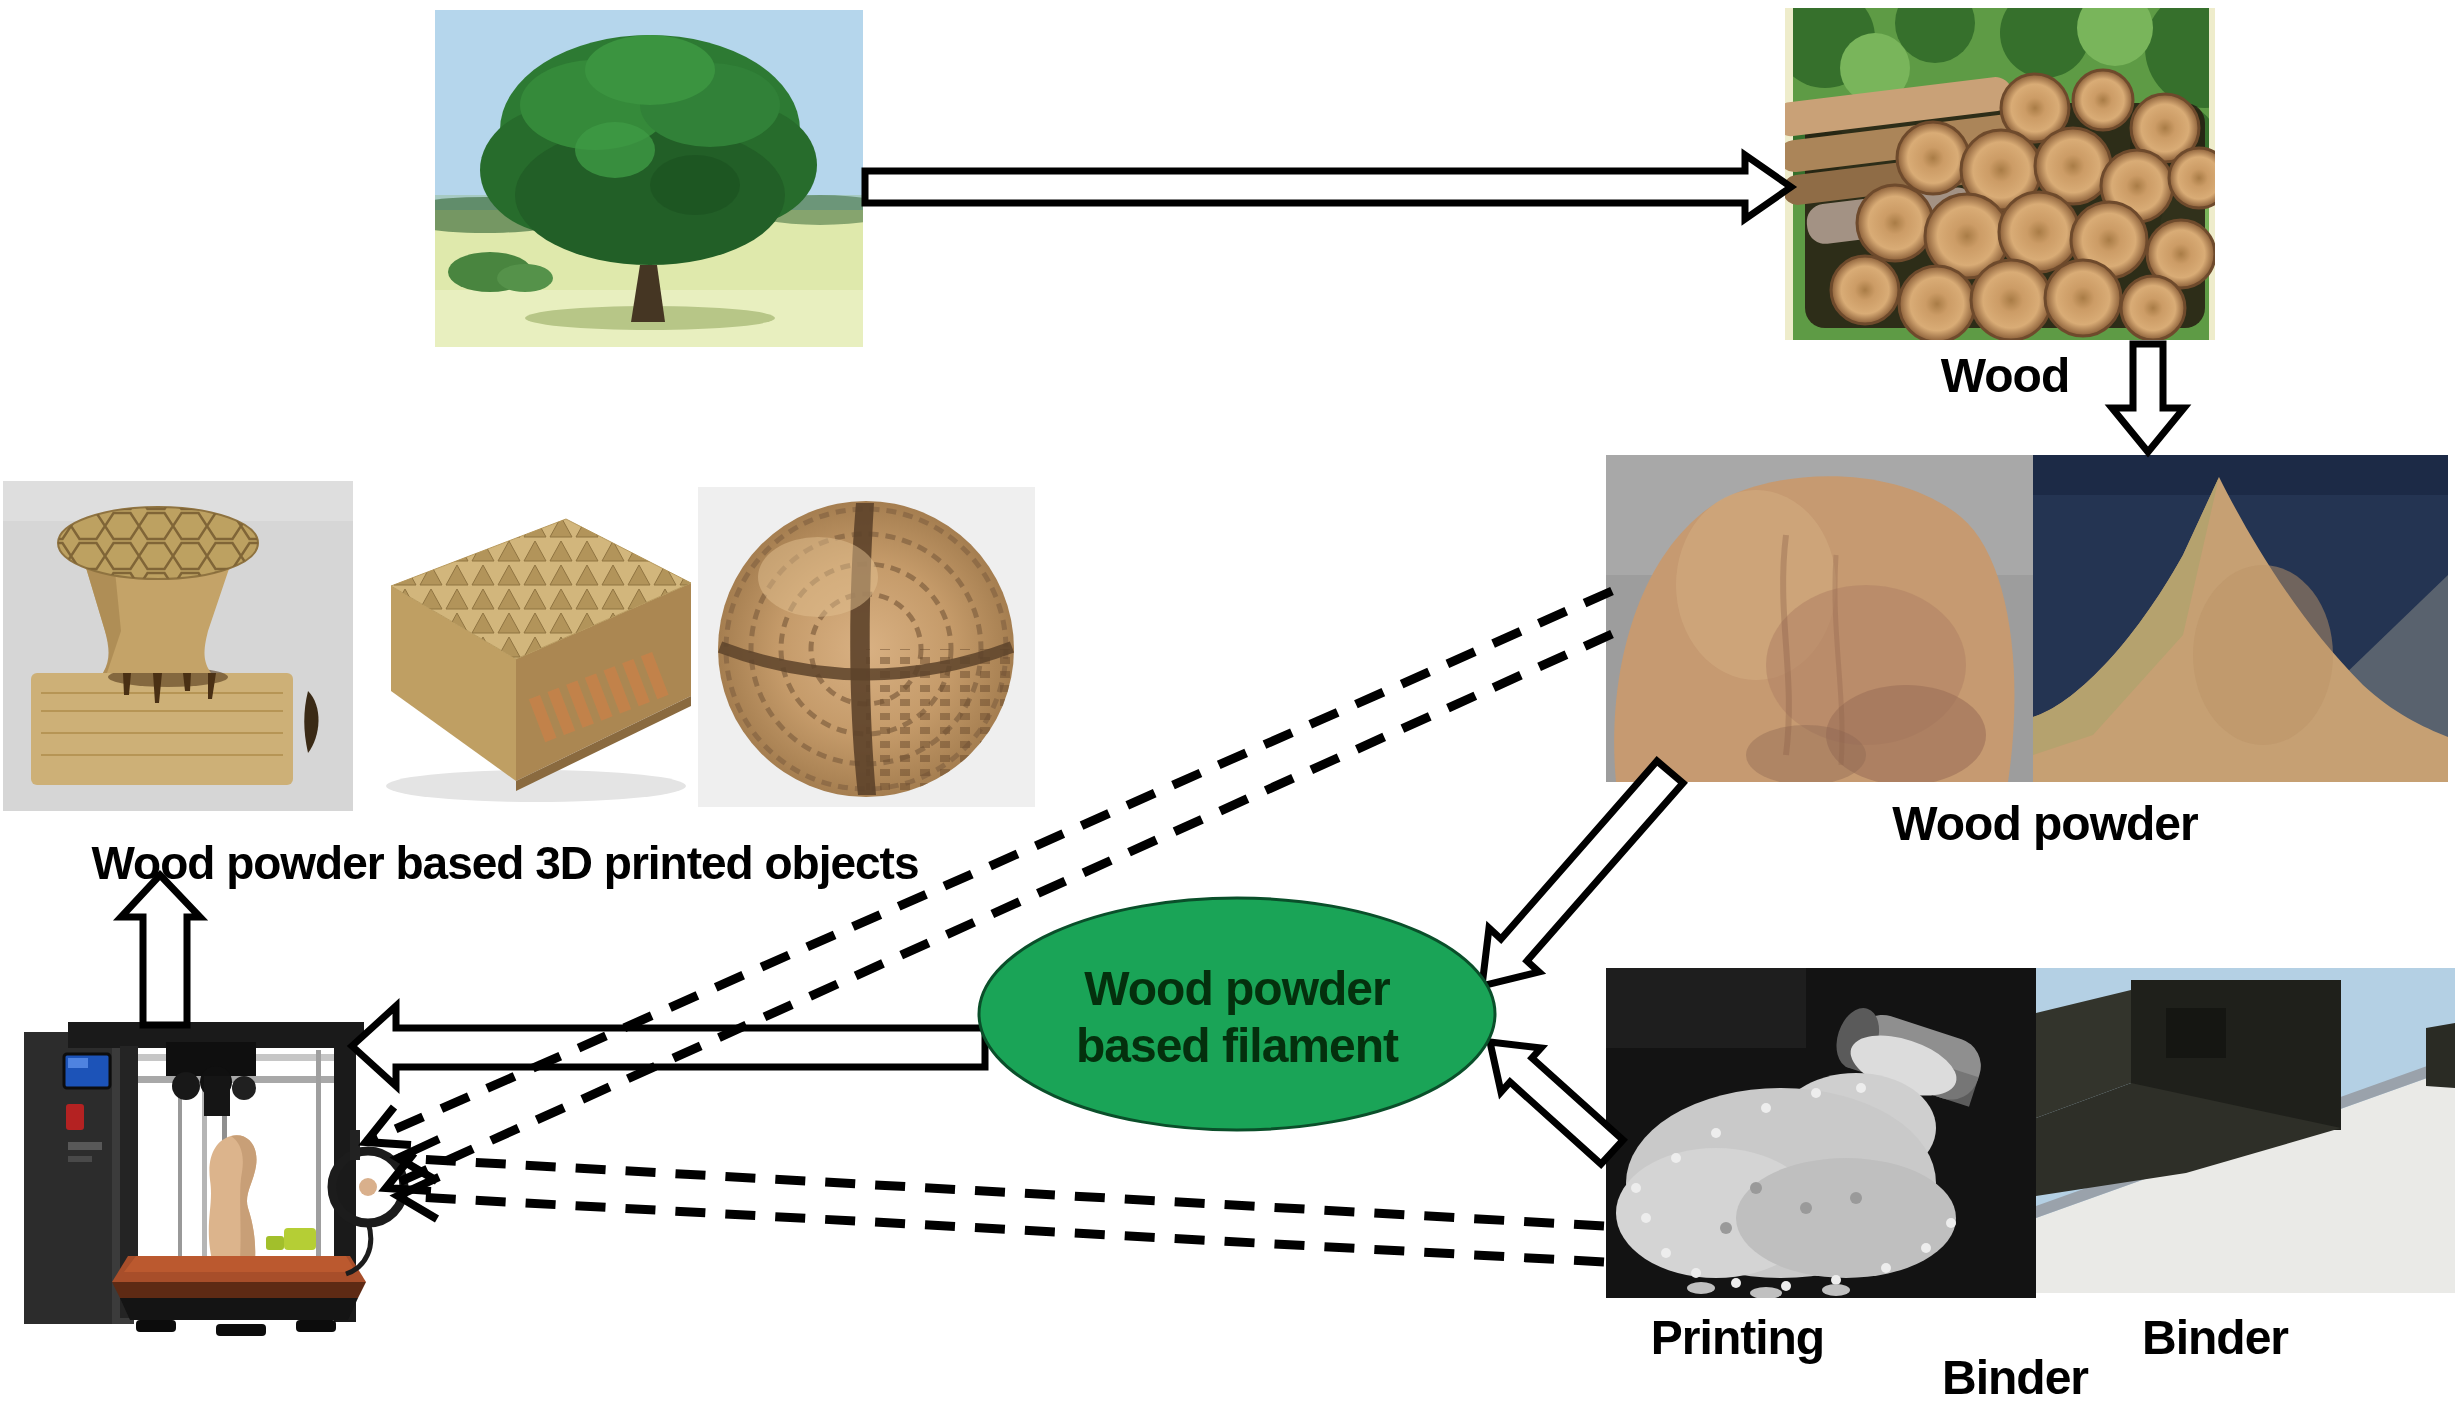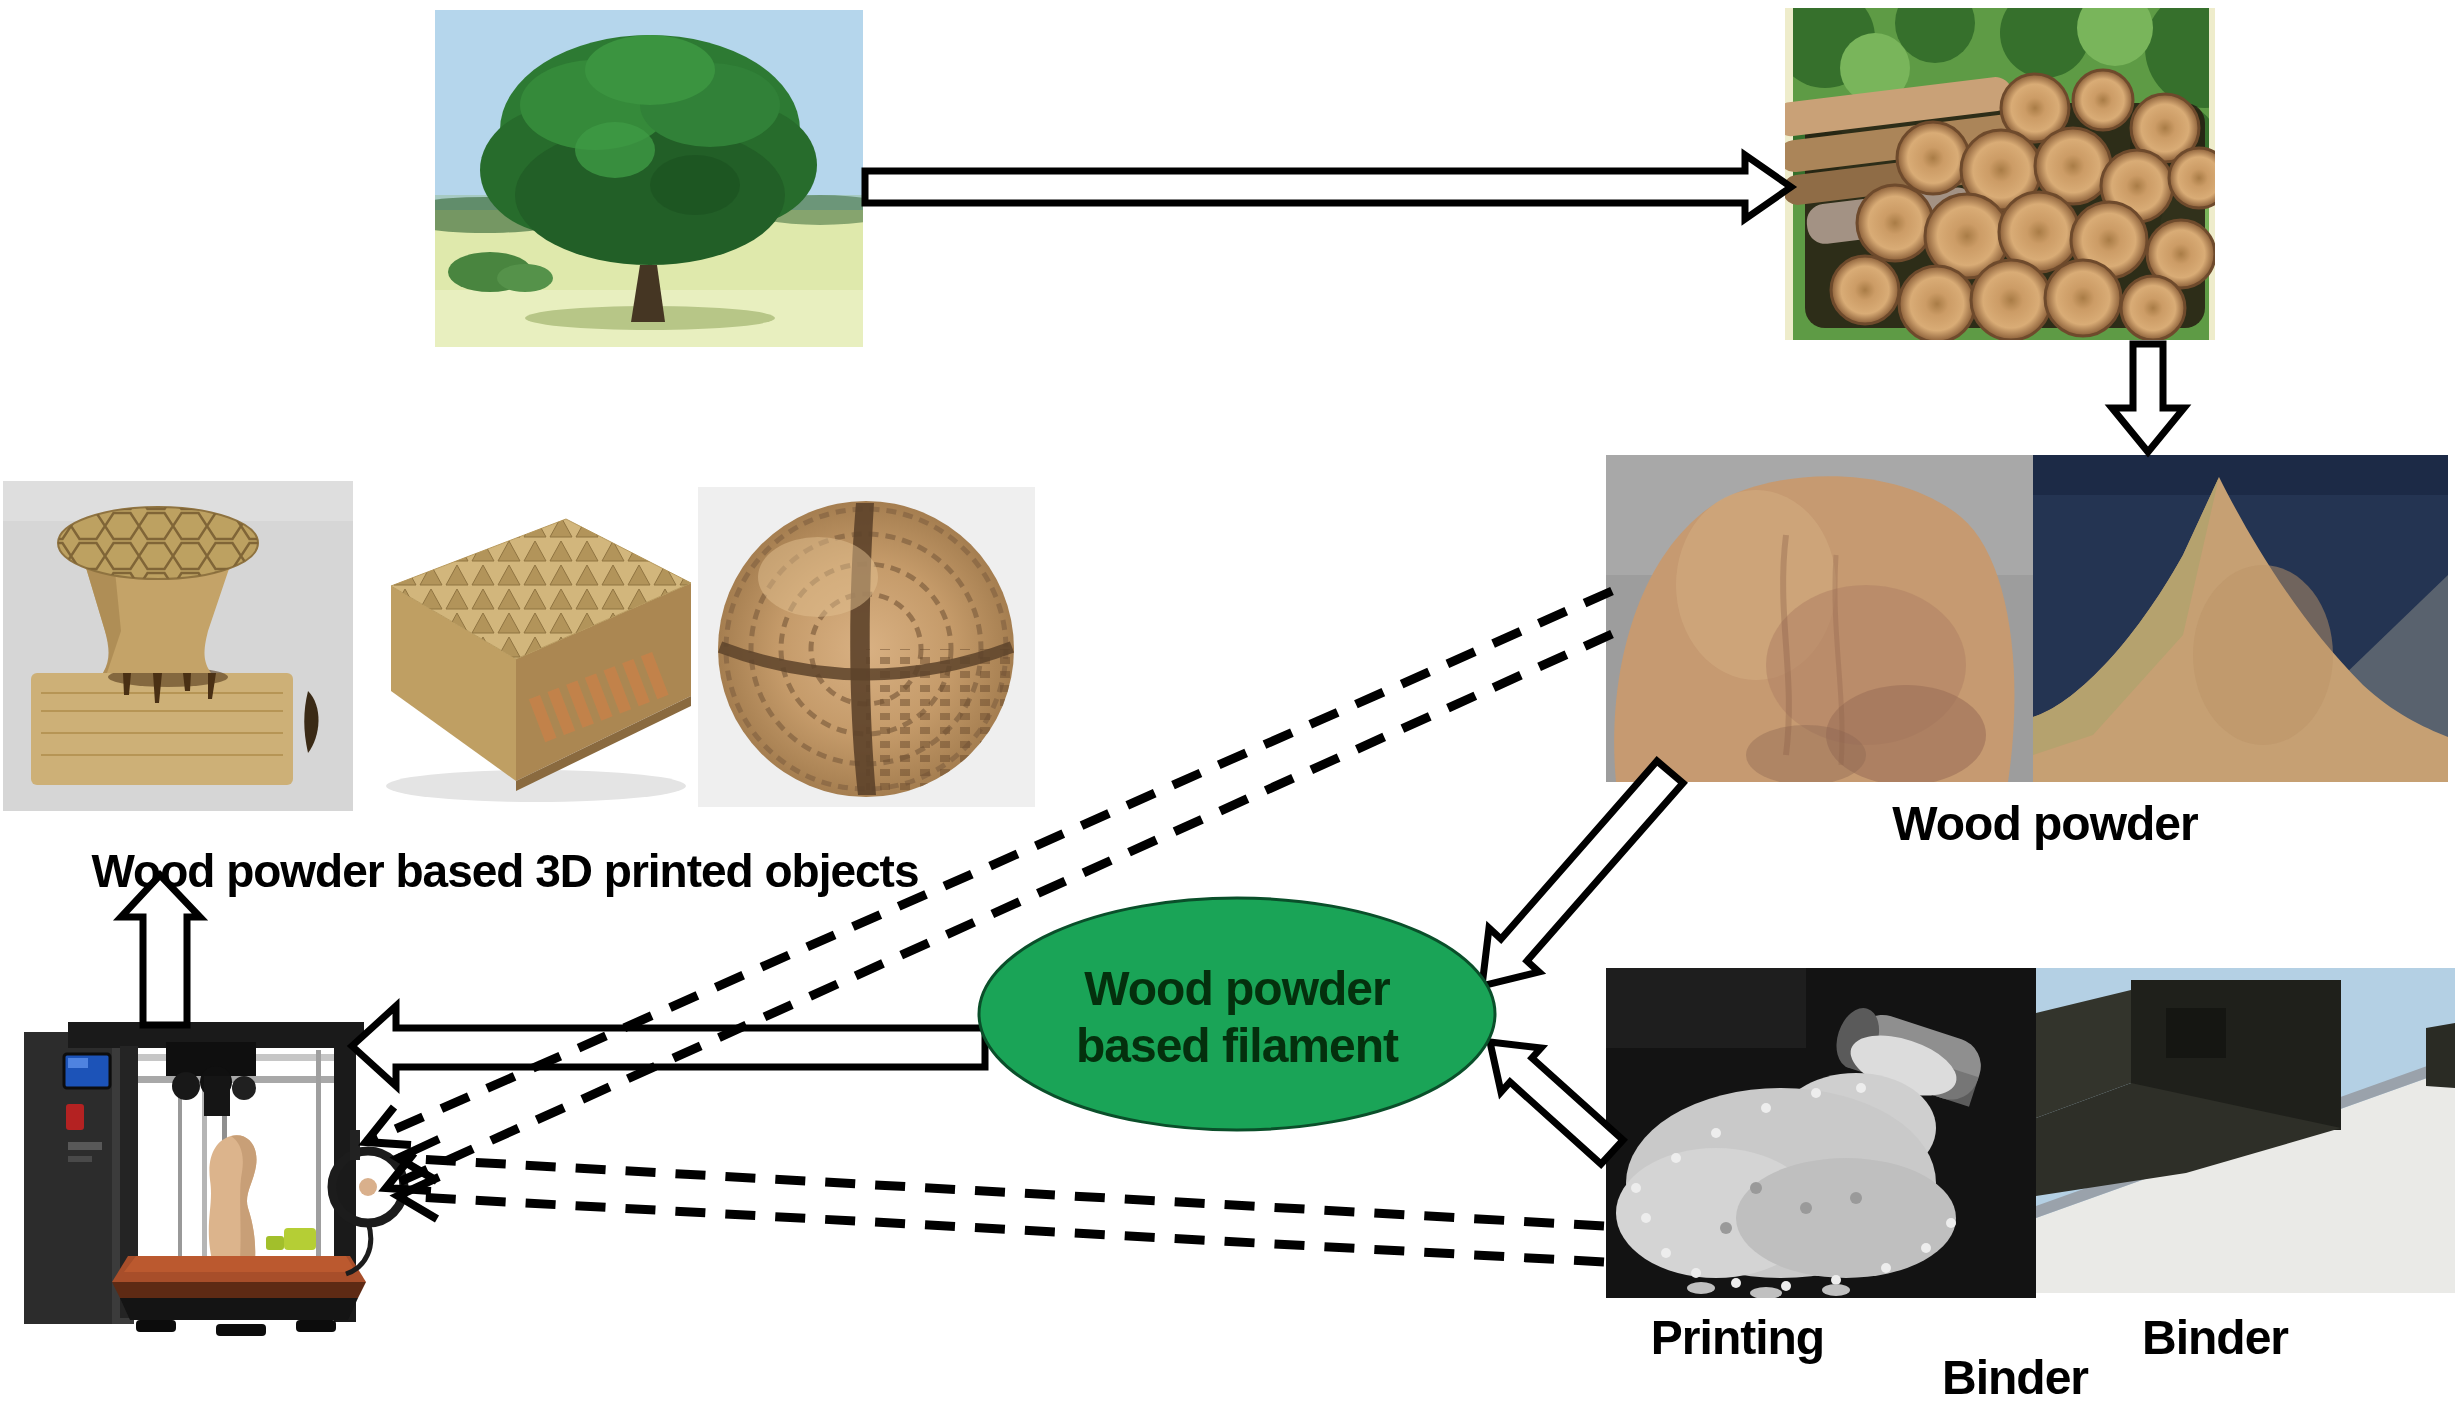--- a/index.html
+++ b/index.html
@@ -3,21 +3,21 @@
 <meta charset="utf-8">
 <style>
   html,body{margin:0;padding:0;background:#fff;}
   #canvas{position:relative;width:2461px;height:1403px;background:#fff;overflow:hidden;
           font-family:"Liberation Sans",sans-serif;}
   .abs{position:absolute;}
   .photo{position:absolute;overflow:hidden;}
   .photo svg{display:block;width:100%;height:100%;}
   .lbl{position:absolute;font-weight:700;color:#000;text-align:center;white-space:nowrap;
        font-size:48px;letter-spacing:-1px;line-height:1.1;}
-  .lbl-big{font-size:46px;margin-top:8px;}
+  .lbl-big{font-size:46px;}
   #arrows{position:absolute;left:0;top:0;pointer-events:none;}
   .solidArrow{fill:#ffffff;stroke:#000;stroke-width:7;stroke-linejoin:miter;}
   .dash{fill:none;stroke:#000;stroke-width:9;stroke-dasharray:30 20;}
   .dashHead{fill:none;stroke:#000;stroke-width:8;stroke-linejoin:miter;}
   #filament-text{position:absolute;left:975px;top:894px;width:524px;height:240px;
        display:flex;flex-direction:column;align-items:center;justify-content:center;
        padding-top:6px;box-sizing:border-box;font-weight:700;font-size:48px;
        line-height:57px;color:#04300d;letter-spacing:-1px;}
 </style>
 </head>
@@ -331,19 +331,20 @@
   </svg>
 
   <svg class="abs" style="left:975px;top:894px" width="524" height="240" viewBox="0 0 524 240">
     <ellipse cx="262" cy="120" rx="258" ry="116" fill="#1aa457" stroke="#0a4f2a" stroke-width="3"></ellipse>
   </svg>
   <div id="filament-text">
     <span>Wood powder</span>
     <span>based filament</span>
   </div>
 
+  <div class="lbl" style="left:1860px;top:350px;width:290px">Wood</div>
   <div class="lbl" style="left:1830px;top:798px;width:430px">Wood powder</div>
   <div class="lbl lbl-big" style="left:40px;top:838px;width:930px">Wood powder based 3D printed objects</div>
   <div class="lbl" style="left:1620px;top:1312px;width:235px">Printing</div>
   <div class="lbl" style="left:2090px;top:1312px;width:250px">Binder</div>
   <div class="lbl" style="left:1890px;top:1352px;width:250px">Binder</div>
 
 </div>
 
 </body></html>

